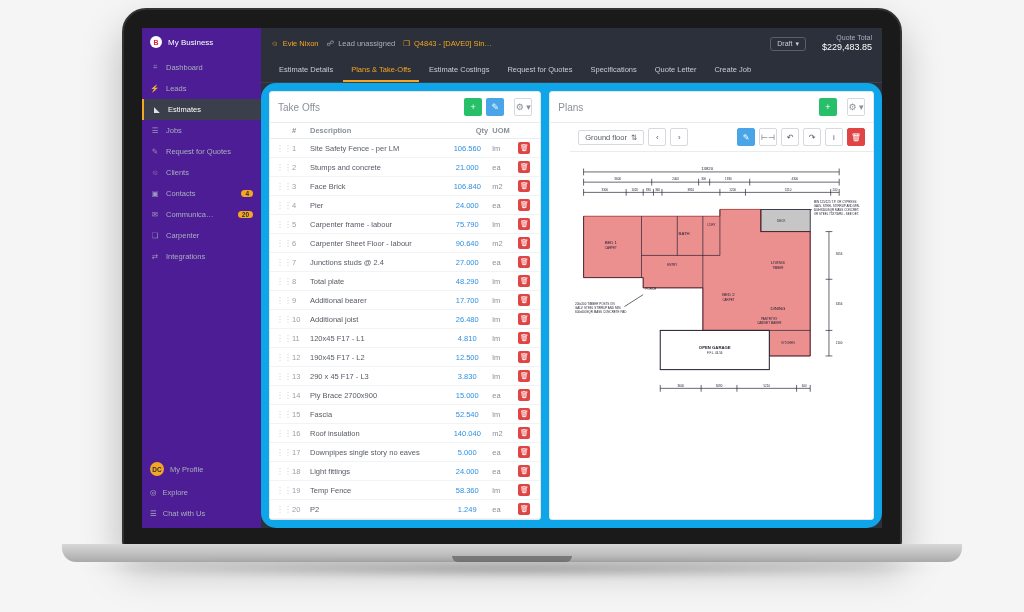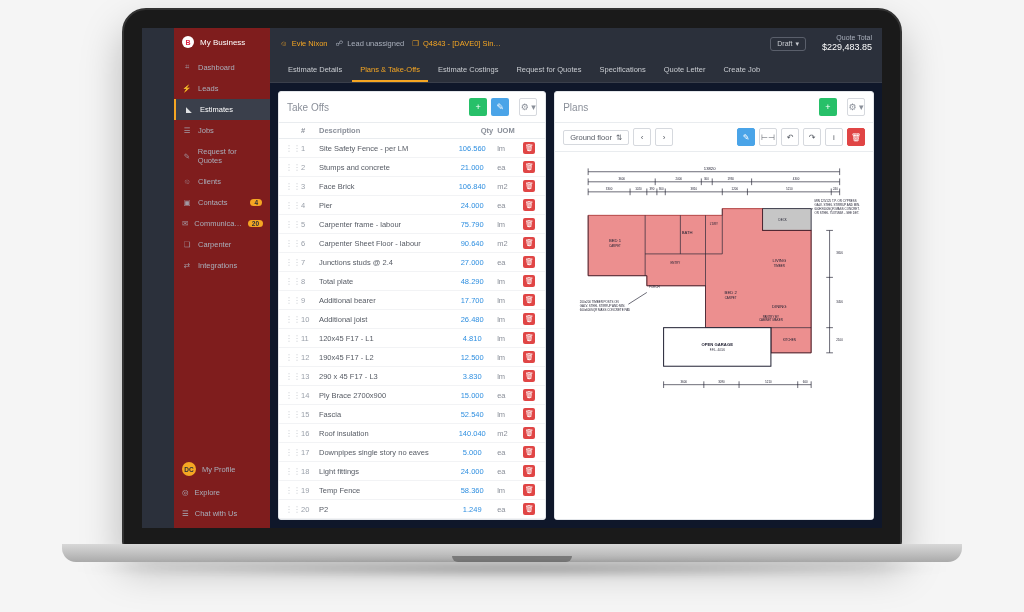--- a/index.html
+++ b/index.html
@@ -8,21 +8,21 @@
 .laptop-shell { position: relative; width: 1024px; height: 612px; }
 .laptop-bezel { position: absolute; left: 50%; transform: translateX(-50%); top: 8px; width: 780px; height: 540px; background: #1a1a1a; border-radius: 24px 24px 6px 6px; border: 2px solid #333; box-shadow: 0 20px 40px rgba(0,0,0,.25); }
 .laptop-inner { position: absolute; inset: 18px 18px 18px 18px; background: #2b303b; overflow: hidden; }
 .laptop-base { position: absolute; left: 50%; transform: translateX(-50%); bottom: 50px; width: 900px; height: 18px; background: linear-gradient(#d8d8d8,#aaa); border-radius: 0 0 14px 14px; }
 .laptop-notch { position: absolute; left: 50%; transform: translateX(-50%); bottom: 50px; width: 120px; height: 6px; background: #7a7a7a; border-radius: 0 0 8px 8px; }
 .shadow { position: absolute; left: 50%; transform: translateX(-50%); bottom: 34px; width: 900px; height: 18px; border-radius: 50%; background: radial-gradient(ellipse at center, rgba(0,0,0,.25), transparent 70%); filter: blur(3px);}
 
 .app { position: absolute; inset: 0; display: flex; font-size: 9px; color: #c9ccd1; }
 
 
-.sidebar { width: 96px; background: #7f1d1d; display: flex; flex-direction: column; flex-shrink: 0; margin-left: 32px; }
+.sidebar { width: 119px; background: #4c1d95; display: flex; flex-direction: column; flex-shrink: 0; }
 .sidebar-brand { display: flex; align-items: center; gap: 6px; padding: 8px 8px; color: #fff; font-size: 8px; }
 .brand-logo { width: 12px; height: 12px; border-radius: 50%; background: #fff; display:inline-flex; align-items:center; justify-content:center; color:#d24; font-size:7px; font-weight:bold;}
 .nav { list-style: none; flex: 1; }
 .nav li { display: flex; align-items: center; gap: 6px; padding: 6px 8px; font-size: 7.5px; color: #a9afbb; cursor: pointer; }
 .nav li.active { background: #3a3f4b; border-left: 2px solid #f5a623; color: #fff; }
 .nav .ico { width: 10px; text-align:center; opacity:.85; }
 .nav .badge { margin-left: auto; background: #f5a623; color: #2b303b; border-radius: 8px; padding: 0 4px; font-size: 6.5px; font-weight: bold; }
 .sidebar-bottom { list-style:none; padding-bottom:4px;}
 .sidebar-bottom li { display:flex; align-items:center; gap:6px; padding:6px 8px; font-size:7.5px; color:#a9afbb;}
 .avatar { width:14px; height:14px; border-radius:50%; background:#f5a623; color:#2b303b; display:flex; align-items:center; justify-content:center; font-size:6.5px; font-weight:bold;}
@@ -34,21 +34,21 @@
 .crumb { display:flex; align-items:center; gap:4px; font-size:7.5px; color:#a9afbb;}
 .crumb.amber { color:#f5a623;}
 .spacer { flex:1;}
 .draft-pill { border:1px solid #5a5f6b; border-radius:3px; padding:2px 6px; font-size:7px; color:#c9ccd1; display:flex; align-items:center; gap:3px;}
 .quote-total { text-align:right; font-size:7px; color:#a9afbb; line-height:1.2; margin-left:8px;}
 .quote-total .val { color:#fff; font-size:9px;}
 .tabs { display:flex; gap:2px; padding:0 10px;}
 .tab { padding:6px 8px; font-size:7.5px; color:#c9ccd1; cursor:pointer; white-space: nowrap; text-align: right;}
 .tab.active { color:#f5a623; border-bottom:2px solid #f5a623;}
 
-.content { flex:1; display:flex; gap:8px; padding:8px; background:#0f172a; min-height:0;}
+.content { flex:1; display:flex; gap:8px; padding:8px; background:#0ea5e9; min-height:0;border-radius:15px;}
 .panel { background:#fff; border:1px solid #e3e6ea; border-radius:3px; display:flex; flex-direction:column; min-height:0;}
 .panel-header { display:flex; align-items:center; padding:6px 8px; border-bottom:1px solid #e9ecef;}
 .panel-title { font-size:10px; color:#8a8f99;}
 .btn { height:18px; min-width:18px; border-radius:2px; display:inline-flex; align-items:center; justify-content:center; font-size:9px; color:#fff; cursor:pointer; margin-left:4px;}
 .btn.green { background:#27c069;}
 .btn.blue { background:#4aa4e8;}
 .btn.grey { background:#fff; border:1px solid #d6d9de; color:#8a8f99;}
 
 
 .takeoffs { width:45%;}
@@ -57,21 +57,21 @@
 .to-body { overflow:auto; flex:1;}
 .to-row { border-bottom:1px solid #f2f3f5; font-size:7.5px; color:#565b64;}
 .to-row .drag { color:#c6c9cf; cursor:grab; font-size:8px;}
 .to-row .idx { color:#9aa0aa;}
 .to-row .qty { color:#2f8fe0; text-align:center; font-variant-numeric: tabular-nums;}
 .to-row .uom { color:#8a8f99;}
 .to-row .del { width:12px; height:12px; background:#e04545; color:#fff; border-radius:2px; display:flex; align-items:center; justify-content:center; font-size:7px; cursor:pointer;}
 
 
 .plans { flex:1; min-width:0;}
-.plan-toolbar { display:flex; align-items:center; padding:5px 8px; border-bottom:1px solid #e9ecef; gap:4px;}
+.plan-toolbar { display:flex; align-items:center; padding:5px 8px; border-bottom:1px solid #e9ecef; gap:4px;margin-left:20px;}
 .floor-select { font-size:7.5px; border:1px solid #d6d9de; border-radius:2px; padding:2px 6px; color:#565b64; display:flex; align-items:center; gap:4px;}
 .tool-btn { width:18px; height:18px; border:1px solid #d6d9de; border-radius:2px; display:inline-flex; align-items:center; justify-content:center; font-size:8px; color:#565b64; cursor:pointer;}
 .tool-btn.blue { background:#4aa4e8; border-color:#4aa4e8; color:#fff;}
 .tool-btn.red { background:#e04545; border-color:#e04545; color:#fff;}
 .plan-canvas { flex:1; position:relative; overflow:hidden; background:#fff;}
 .blueprint { position:absolute; inset:8px; }
 .bp-lines line { stroke:#223; stroke-width:.8;}
 .bp-fill { fill:rgba(224,69,69,.6); stroke:#a83232; stroke-width:1;}
 .bp-text { font-size:5px; fill:#223; }
 .bp-small { font-size:3.5px; fill:#223;}

